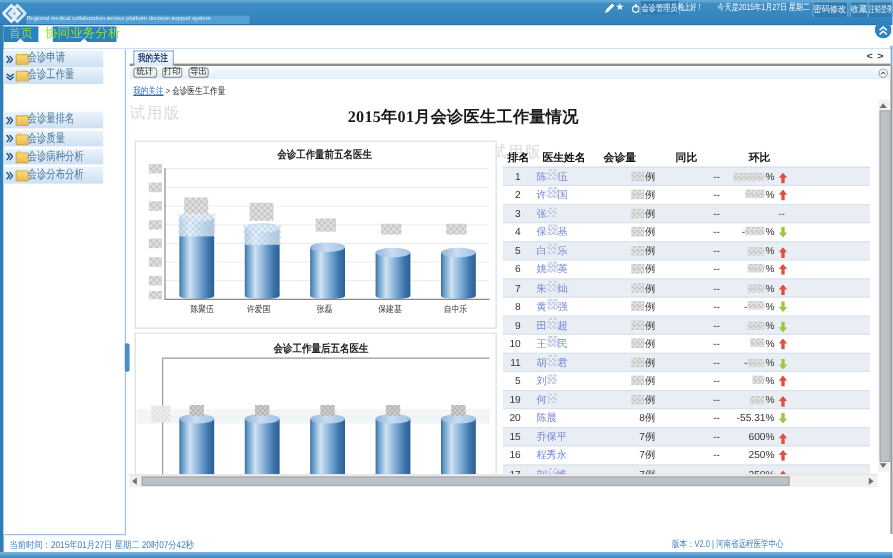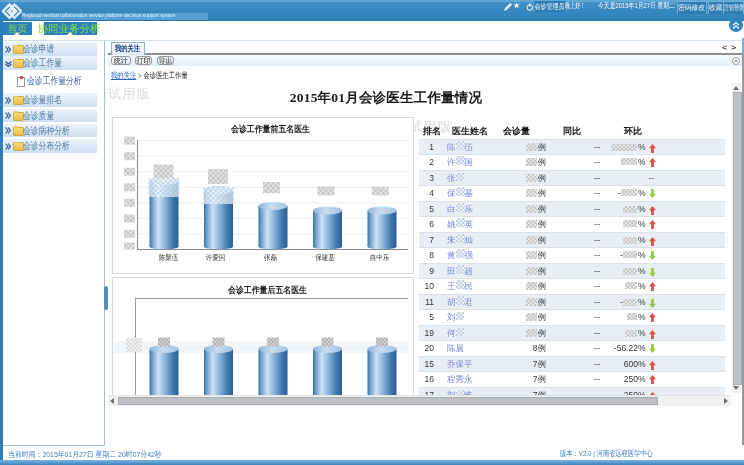--- a/index.html
+++ b/index.html
@@ -13,21 +13,21 @@
 .ht1{left:23px;top:2.5px;font-size:10px;font-weight:bold;color:#fff;letter-spacing:0px;white-space:nowrap;text-shadow:0 1px 1px rgba(10,40,80,.5)}
 .ht2{left:22px;top:12.5px;width:186px;height:7px;background:#559fd2;color:#eaf5fc;font-size:8px;line-height:8px;white-space:nowrap;overflow:hidden}
 .ht2 span{display:inline-block;transform:scale(0.6);transform-origin:0 0}
 .hr{color:#fff;font-size:7.5px;line-height:10px;white-space:nowrap}
 .hbox{border-left:1px solid #71b0d9;border-right:1px solid #71b0d9;border-top:1px solid #71b0d9;background:#2f7cb3;color:#eef6fc;font-size:7.5px;text-align:center;line-height:11px;white-space:nowrap}
 
 .tab{top:22px;height:13px;background:#2b80c0;text-align:center;white-space:nowrap}
 .tab .n{position:absolute;left:50%;margin-left:-3.5px;bottom:0;width:0;height:0;border-left:3.5px solid transparent;border-right:3.5px solid transparent;border-bottom:3.5px solid #fff}
 
 #sb{left:3px;top:41px;width:101px;height:404px;background:#fff;border-right:1px solid #9fc0dd;border-bottom:1px solid #9fc0dd}
-.mi{left:0;width:94px;height:13.5px;background:linear-gradient(#ecf4fb,#cde0f1);font-size:10px;line-height:13.5px;color:#49759e;white-space:nowrap}
+.mi{left:0;width:83px;height:13.5px;background:linear-gradient(#ecf4fb,#cde0f1);font-size:10px;line-height:13.5px;color:#49759e;white-space:nowrap}
 .mi .ar{position:absolute;left:2px;top:3.5px;line-height:0}
 .mi .ar svg{display:block}
 .fold{position:absolute;left:10px;top:3px;width:9px;height:7px;background:linear-gradient(#fad975,#ecbc4e);border:0.5px solid #cfa945;border-radius:1px}
 .fold:before{content:"";position:absolute;left:0;top:-1.5px;width:4px;height:1.5px;background:#f3c34a;border-radius:1px 1px 0 0}
 .mi .tx{position:absolute;left:19.5px;top:0;transform:scaleX(0.78);transform-origin:0 0;white-space:nowrap}
 
 .btn{border:1px solid #9a9a9a;border-radius:3px;background:linear-gradient(#ffffff,#e3e9ee);font-size:7px;line-height:7.5px;color:#111;text-align:center;white-space:nowrap}
 .bc{font-size:8px;color:#333;white-space:nowrap}
 .wm{font-size:13px;color:#dadada;letter-spacing:1.2px;white-space:nowrap}
 
@@ -102,25 +102,20 @@
       <span class="tx">会诊申请</span>
     </div>
 <div class="a mi" style="top:56px;left:3px">
       <span class="ar" style="top:4.5px">
         <svg width="7" height="6">
           <path d="M0.5 0.5L3.5 3 6.5 0.5M0.5 3L3.5 5.5 6.5 3" stroke="#1c4f85" stroke-width="1.1" fill="none"></path>
         </svg>
       </span>
       <span class="fold"></span>
       <span class="tx">会诊工作量</span>
-    </div>
-<div class="a" style="top:70px;left:3px;width:100px;height:22.5px;background:#fff;font-size:10px;line-height:22.5px;color:#315f96">
-      <span class="a" style="left:14px;top:7px;width:6px;height:8px;background:#fff;border:0.5px solid #8899aa"></span>
-      <span class="a" style="left:17px;top:6px;width:3px;height:3px;background:#cc5544"></span>
-      <span class="a" style="left:24px;top:0;transform:scaleX(0.78);transform-origin:0 0;white-space:nowrap">会诊工作量分析</span>
     </div>
 <div class="a mi" style="top:93.2px;left:3px">
       <span class="ar">
         <svg width="6" height="7">
           <path d="M0.5 0.5L3 3.5 0.5 6.5M3 0.5L5.5 3.5 3 6.5" stroke="#1c4f85" stroke-width="1.1" fill="none"></path>
         </svg>
       </span>
       <span class="fold"></span>
       <span class="tx">会诊量排名</span>
     </div>
@@ -446,21 +441,21 @@
       <span class="hb"><i class="mosg" style="width:12px;height:7px;margin-right:1px;vertical-align:-0.5px"></i>%</span>
       <span class="aw"><svg width="7" height="9" style="vertical-align:-2.5px">
           <path d="M3.5 0L7 4.2H4.9V9H2.1V4.2H0Z" fill="#dd4f42"></path>
         </svg></span>
     </div>
 <div class="a tr" style="top:340.5px">
       <span class="rk">20</span>
       <span class="nm">陈晨</span>
       <span class="vl">8例</span>
       <span class="tb">--</span>
-      <span class="hb">-56.22%</span>
+      <span class="hb">-55.31%</span>
       <span class="aw"><svg width="7" height="9" style="vertical-align:-2.5px">
           <path d="M3.5 9L0 4.8H2.1V0H4.9V4.8H7Z" fill="#9cc83e"></path>
         </svg></span>
     </div>
 <div class="a tr todd" style="top:356px">
       <span class="rk">15</span>
       <span class="nm">乔保平</span>
       <span class="vl">7例</span>
       <span class="tb">--</span>
       <span class="hb">600%</span>

